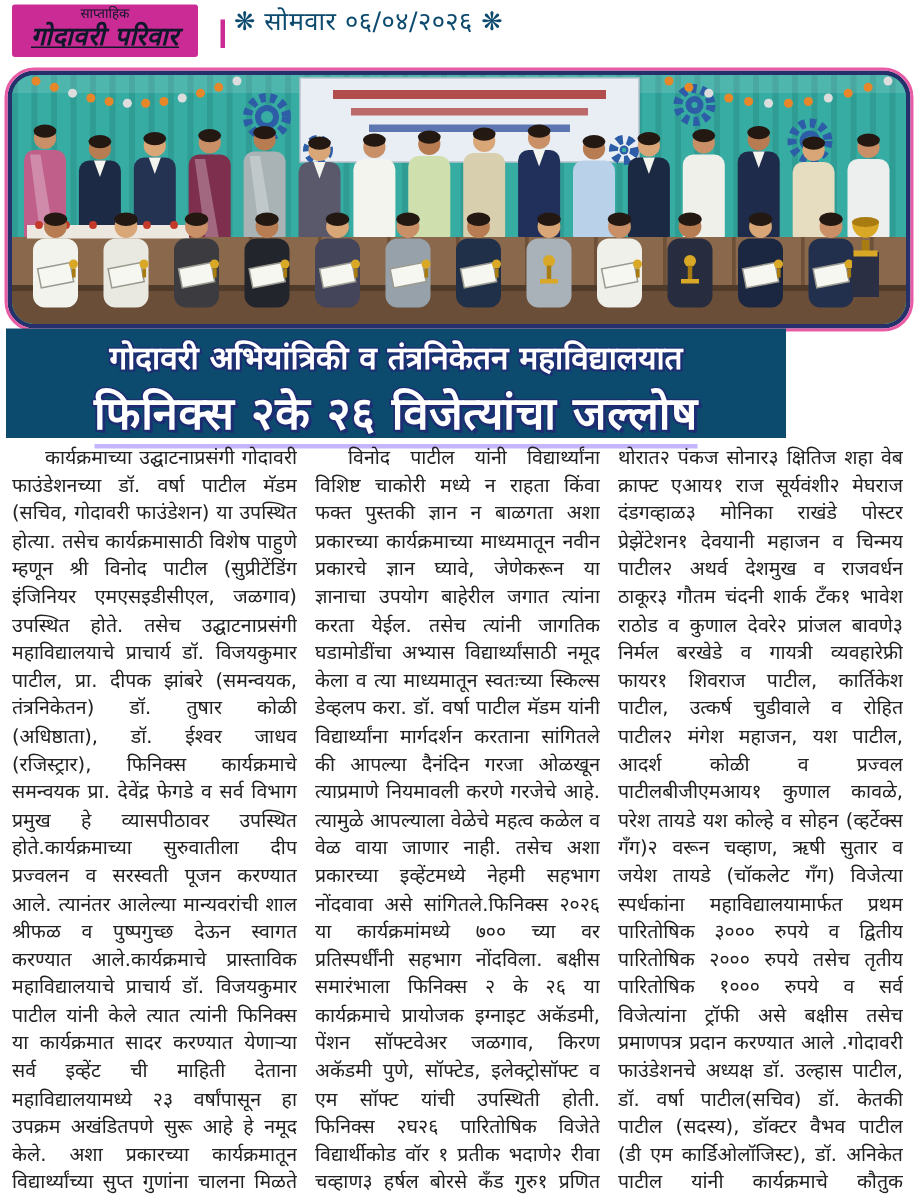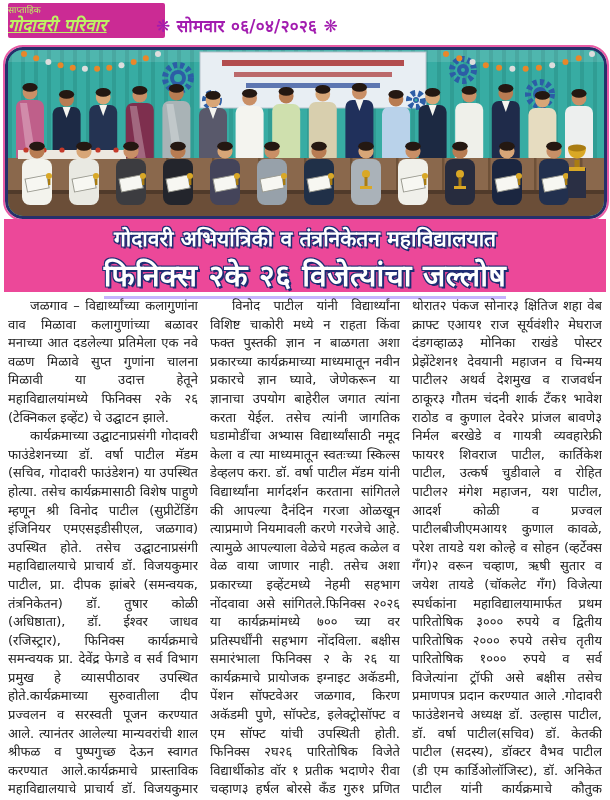--- a/index.html
+++ b/index.html
@@ -1,32 +1,32 @@
 <!DOCTYPE html>
 <html><head>
 <meta charset="utf-8">
 <style>
   html,body{margin:0;padding:0;background:#e9e9e9;}
   .page{position:relative;width:610px;height:800px;background:#ffffff;overflow:hidden;
         font-family:"DejaVu Sans",sans-serif;color:#1e1e1e;}
   
-  .masthead{position:absolute;left:8px;top:3px;width:157px;height:35px;background:#cb2b94;
-            border-radius:2px;color:#bef264;}
+  .masthead{position:absolute;left:8px;top:3px;width:124px;height:35px;background:#cb2b94;
+            border-radius:2px;text-align:center;color:#0f172a;}
   .masthead .weekly{font-size:9px;line-height:11px;padding-top:2px;}
   .masthead .title{font-size:17px;font-weight:bold;font-style:italic;line-height:19px;
                    font-family:"DejaVu Serif",serif;letter-spacing:.3px;text-decoration:underline;}
   .pink-tick{position:absolute;left:147px;top:13px;width:3px;height:19px;background:#cb2b94;}
-  .dateline{position:absolute;left:156px;top:14px;font-size:17px;font-weight:bold;color:#a21caf;
+  .dateline{position:absolute;left:156px;top:2px;font-size:17px;font-weight:normal;color:#0c4a6e;
             letter-spacing:.3px;}
   
   .photo-frame{position:absolute;left:5px;top:47px;width:596px;height:166px;border:3px solid #26306b;
                outline:2px solid #e85ba5;border-radius:18px;overflow:hidden;background:#37aca3;}
   .photo-frame svg{display:block;}
   
-  .headline-band{position:absolute;left:4px;top:219px;width:602px;height:73px;background:#ec4899;
+  .headline-band{position:absolute;left:4px;top:219px;width:520px;height:73px;background:#0c4a6e;
                  text-align:center;color:#fff;}
   .kicker{margin-top:5px;font-size:21px;font-weight:bold;
           text-shadow:-1px -1px 0 #1e2d73,1px -1px 0 #1e2d73,-1px 1px 0 #1e2d73,1.5px 1.5px 0 #1e2d73;}
   .mainline{margin-top:2px;font-size:30px;font-weight:bold;letter-spacing:.5px;
           text-shadow:-1px -1px 0 #1e2d73,1px -1px 0 #1e2d73,-1px 1px 0 #1e2d73,2px 2px 0 #1e2d73;}
   .mainline span{display:inline-block;border-bottom:3px solid #c4b5fd;padding-bottom:1px;}
   
   .article{position:absolute;left:8px;top:297px;width:594px;height:500px;display:flex;gap:12px;}
   .col{flex:1 1 0;overflow:hidden;}
   .col p{margin:0;font-size:13px;line-height:18.6px;text-align:justify;color:#222;
@@ -318,21 +318,20 @@
       </svg>
   </div>
 
   <div class="headline-band">
     <div class="kicker">गोदावरी अभियांत्रिकी व तंत्रनिकेतन महाविद्यालयात</div>
     <div class="mainline"><span>फिनिक्स २के २६ विजेत्यांचा जल्लोष</span></div>
   </div>
 
   <div class="article">
     <div class="col">
-      <p class="indent">जळगाव – विद्यार्थ्यांच्या कलागुणांना वाव मिळावा कलागुणांच्या बळावर मनाच्या आत दडलेल्या प्रतिमेला एक नवे वळण मिळावे सुप्त गुणांना चालना मिळावी या उदात्त हेतूने महाविद्यालयांमध्ये फिनिक्स २के २६ (टेक्निकल इव्हेंट) चे उद्घाटन झाले.</p>
       <p class="indent">कार्यक्रमाच्या उद्घाटनाप्रसंगी गोदावरी फाउंडेशनच्या डॉ. वर्षा पाटील मॅडम (सचिव, गोदावरी फाउंडेशन) या उपस्थित होत्या. तसेच कार्यक्रमासाठी विशेष पाहुणे म्हणून श्री विनोद पाटील (सुप्रीटेंडिंग इंजिनियर एमएसइडीसीएल, जळगाव) उपस्थित होते. तसेच उद्घाटनाप्रसंगी महाविद्यालयाचे प्राचार्य डॉ. विजयकुमार पाटील, प्रा. दीपक झांबरे (समन्वयक, तंत्रनिकेतन) डॉ. तुषार कोळी (अधिष्ठाता), डॉ. ईश्वर जाधव (रजिस्ट्रार), फिनिक्स कार्यक्रमाचे समन्वयक प्रा. देवेंद्र फेगडे व सर्व विभाग प्रमुख हे व्यासपीठावर उपस्थित होते.कार्यक्रमाच्या सुरुवातीला दीप प्रज्वलन व सरस्वती पूजन करण्यात आले. त्यानंतर आलेल्या मान्यवरांची शाल श्रीफळ व पुष्पगुच्छ देऊन स्वागत करण्यात आले.कार्यक्रमाचे प्रास्ताविक महाविद्यालयाचे प्राचार्य डॉ. विजयकुमार पाटील यांनी केले त्यात त्यांनी फिनिक्स या कार्यक्रमात सादर करण्यात येणाऱ्या सर्व इव्हेंट ची माहिती देताना महाविद्यालयामध्ये २३ वर्षांपासून हा उपक्रम अखंडितपणे सुरू आहे हे नमूद केले. अशा प्रकारच्या कार्यक्रमातून विद्यार्थ्यांच्या सुप्त गुणांना चालना मिळते व विद्यार्थ्यांनी उत्स्फूर्तपणे या अशा</p>
     </div>
     <div class="col">
       <p class="indent">विनोद पाटील यांनी विद्यार्थ्यांना विशिष्ट चाकोरी मध्ये न राहता किंवा फक्त पुस्तकी ज्ञान न बाळगता अशा प्रकारच्या कार्यक्रमाच्या माध्यमातून नवीन प्रकारचे ज्ञान घ्यावे, जेणेकरून या ज्ञानाचा उपयोग बाहेरील जगात त्यांना करता येईल. तसेच त्यांनी जागतिक घडामोडींचा अभ्यास विद्यार्थ्यांसाठी नमूद केला व त्या माध्यमातून स्वतःच्या स्किल्स डेव्हलप करा.  डॉ. वर्षा पाटील मॅडम यांनी विद्यार्थ्यांना मार्गदर्शन करताना सांगितले की आपल्या दैनंदिन गरजा ओळखून त्याप्रमाणे नियमावली करणे गरजेचे आहे. त्यामुळे आपल्याला वेळेचे महत्व कळेल व वेळ वाया जाणार नाही. तसेच अशा प्रकारच्या इव्हेंटमध्ये नेहमी सहभाग नोंदवावा असे सांगितले.फिनिक्स २०२६ या कार्यक्रमांमध्ये ७०० च्या वर प्रतिस्पर्धींनी सहभाग नोंदविला. बक्षीस समारंभाला फिनिक्स २ के २६ या कार्यक्रमाचे प्रायोजक इग्नाइट अकॅडमी, पेंशन सॉफ्टवेअर जळगाव, किरण अकॅडमी पुणे, सॉफ्टेड, इलेक्ट्रोसॉफ्ट व एम सॉफ्ट यांची उपस्थिती होती. फिनिक्स २घ२६ पारितोषिक विजेते विद्यार्थीकोड वॉर १ प्रतीक भदाणे२ रीवा चव्हाण३ हर्षल बोरसे  कॅंड गुरु१ प्रणित साळुंखे२ पूर्वेस अत्तरदे३ पंकज साळी  फॉर्म्युला फन१ ओम पाटील २ डिंपल भंगाळे ३ दुर्गेश चौरे   बॅटल ऑफ ब्रेन्स१ पौर्णिमा</p>
     </div>
     <div class="col">
       <p>थोरात२ पंकज सोनार३ क्षितिज शहा  वेब क्राफ्ट एआय१ राज सूर्यवंशी२ मेघराज दंडगव्हाळ३ मोनिका राखंडे  पोस्टर प्रेझेंटेशन१ देवयानी महाजन व चिन्मय पाटील२ अथर्व देशमुख व राजवर्धन ठाकूर३ गौतम चंदनी  शार्क टँक१ भावेश राठोड व कुणाल देवरे२ प्रांजल बावणे३ निर्मल बरखेडे व गायत्री व्यवहारेफ्री फायर१ शिवराज पाटील, कार्तिकेश पाटील, उत्कर्ष चुडीवाले व रोहित पाटील२ मंगेश महाजन, यश पाटील, आदर्श कोळी व प्रज्वल पाटीलबीजीएमआय१ कुणाल कावळे, परेश तायडे यश कोल्हे व सोहन (व्हर्टेक्स गँग)२ वरून चव्हाण, ऋषी सुतार व जयेश तायडे (चॉकलेट गँग) विजेत्या स्पर्धकांना महाविद्यालयामार्फत प्रथम पारितोषिक ३००० रुपये व द्वितीय पारितोषिक २००० रुपये तसेच तृतीय पारितोषिक १००० रुपये व सर्व विजेत्यांना ट्रॉफी असे बक्षीस तसेच प्रमाणपत्र प्रदान करण्यात आले .गोदावरी फाउंडेशनचे अध्यक्ष डॉ. उल्हास पाटील, डॉ. वर्षा पाटील(सचिव) डॉ. केतकी पाटील (सदस्य), डॉक्टर वैभव पाटील (डी एम कार्डिओलॉजिस्ट), डॉ. अनिकेत पाटील यांनी कार्यक्रमाचे कौतुक केले.कार्यक्रमाचे सूत्रसंचालन दीक्षा वाघुळदे व रिद्धी भिरुड या विद्यार्थिनींनी केले.कार्यक्रमाच्या यशस्वीतेसाठी प्राचार्य डॉ. विजयकुमार पाटील यांच्या मार्गदर्शनाखाली  प्रा. देवेंद्र फेगडे तसेच सर्व कमिटी मध्ये असलेले शिक्षक वृंद व विद्यार्थी यांनी परिश्रम घेतले.</p>
     </div>
   </div>
 

